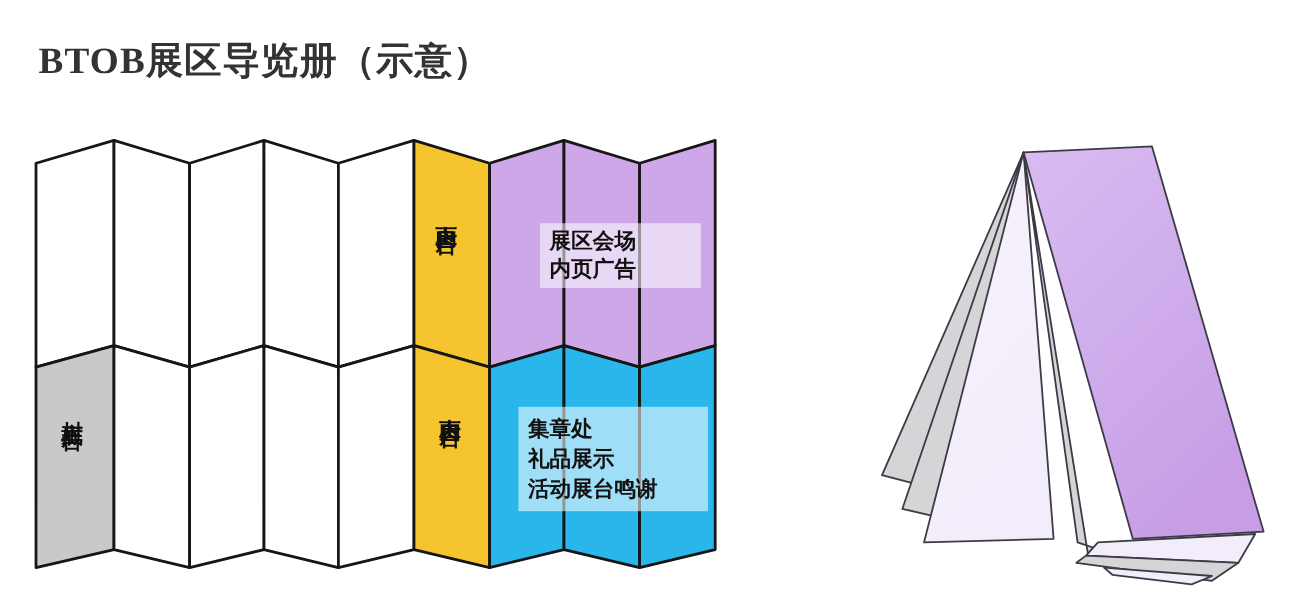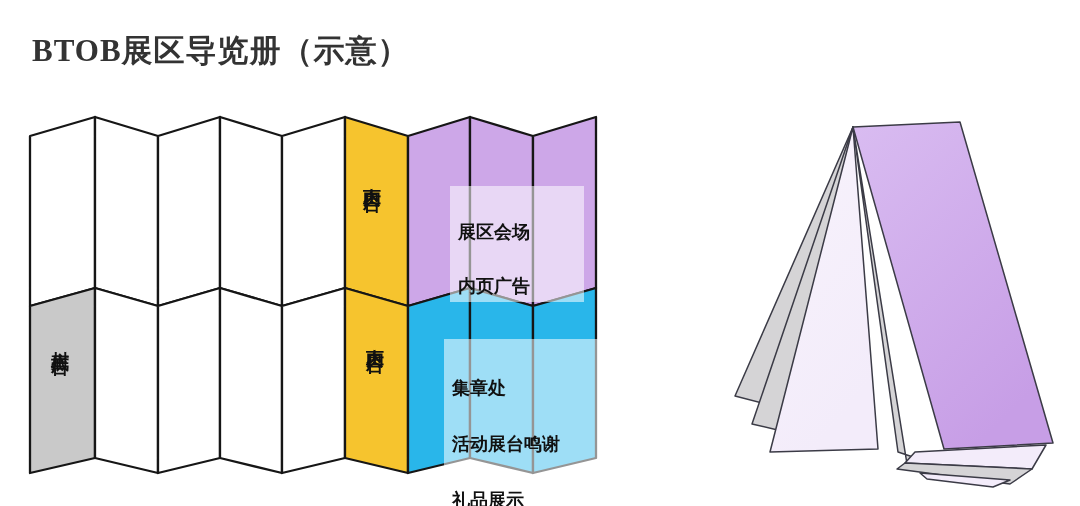--- a/index.html
+++ b/index.html
@@ -6,23 +6,23 @@
   #stage{position:relative;width:1080px;height:506px;background:#fff;overflow:hidden;
          font-family:"Liberation Serif","DejaVu Serif",serif;}
   #page-title{position:absolute;left:32px;top:30px;margin:0;
               font-size:31px;font-weight:700;letter-spacing:1px;color:#333;
               font-family:"Liberation Serif","DejaVu Serif",serif;}
   #diagram-svg{position:absolute;left:0;top:0;width:1080px;height:506px;}
   .v-label{position:absolute;writing-mode:vertical-rl;text-orientation:upright;
            font-weight:700;font-size:18px;letter-spacing:2px;color:#111;line-height:1;}
   .note{position:absolute;background:var(--note-bg,rgba(255,255,255,0.55));
         font-weight:700;font-size:18px;color:#111;}
-  .note span{display:block;margin-top:31px;}
+  .note span{display:block;}
   #purple-note{left:450px;top:186px;width:126px;padding:4px 0 4px 8px;line-height:23px;}
-  #blue-note{left:444px;top:339px;width:150px;padding:6px 0 16px 8px;line-height:25px;}
+  #blue-note{left:432px;top:339px;width:150px;padding:6px 0 6px 8px;line-height:25px;}
 </style>
 </head>
 <body>
 
 <div id="stage">
 
   <h1 id="page-title" style="color: rgb(51, 51, 51);">BTOB展区导览册（示意）</h1>
 
   <svg id="diagram-svg" viewBox="0 0 1080 506">
     <defs>
@@ -75,17 +75,17 @@
 
   <div class="v-label" id="label-inner-ad-bottom" style="left:366px;top:334px;">内页广告</div>
 
   <div class="note" id="purple-note">
     <span>展区会场</span>
     <span>内页广告</span>
   </div>
 
   <div class="note" id="blue-note">
     <span>集章处</span>
+    <span>礼品展示</span>
     <span>活动展台鸣谢</span>
-    <span>礼品展示</span>
   </div>
 
 </div>
 
 </body></html>

